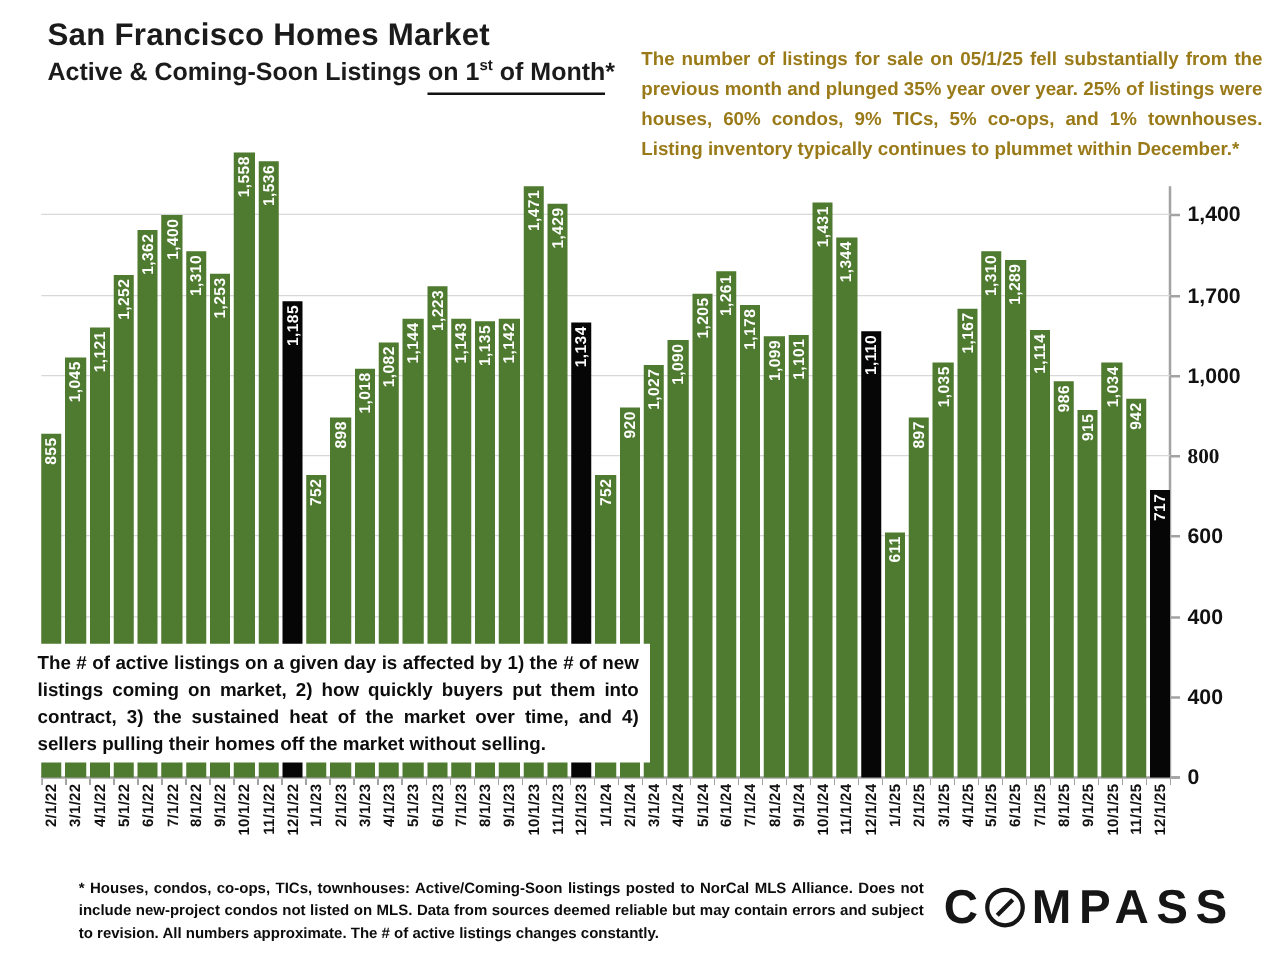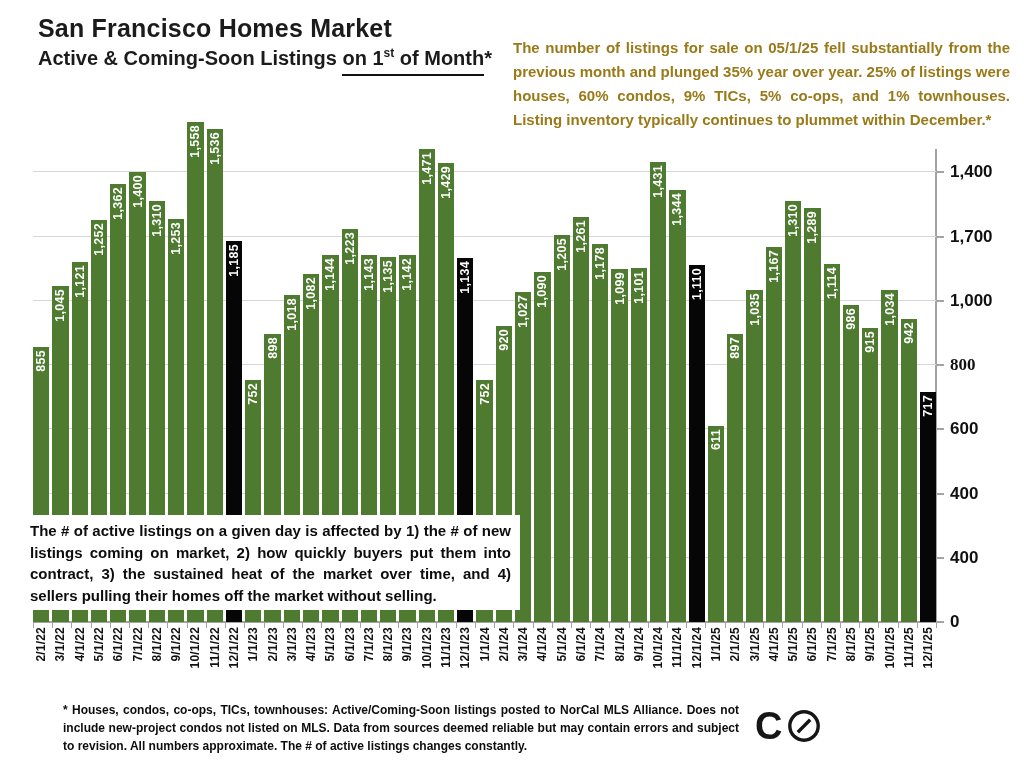--- a/index.html
+++ b/index.html
@@ -500,15 +500,16 @@
   <div class="overlay-note">The # of active listings on a given day is affected by 1) the # of new listings coming on market, 2) how quickly buyers put them into contract, 3) the sustained heat of the market over time, and 4) sellers pulling their homes off the market without selling.</div>
 
   <div class="footnote">* Houses, condos, co-ops, TICs, townhouses: Active/Coming-Soon listings posted to NorCal MLS Alliance. Does not include new-project condos not listed on MLS. Data from sources deemed reliable but may contain errors and subject to revision. All numbers approximate. The # of active listings changes constantly.</div>
 
   <div class="logo">
     <span>C</span>
     <svg class="o-icon" width="36" height="36" viewBox="0 0 36 36">
       <circle cx="18" cy="18" r="14.2" fill="none" stroke="#161616" stroke-width="3.4"></circle>
       <line x1="11.8" y1="24.2" x2="24.2" y2="11.8" stroke="#161616" stroke-width="3.4"></line>
     </svg>
+    <span>MPASS</span>
   </div>
 
 </div>
 
 </body></html>

